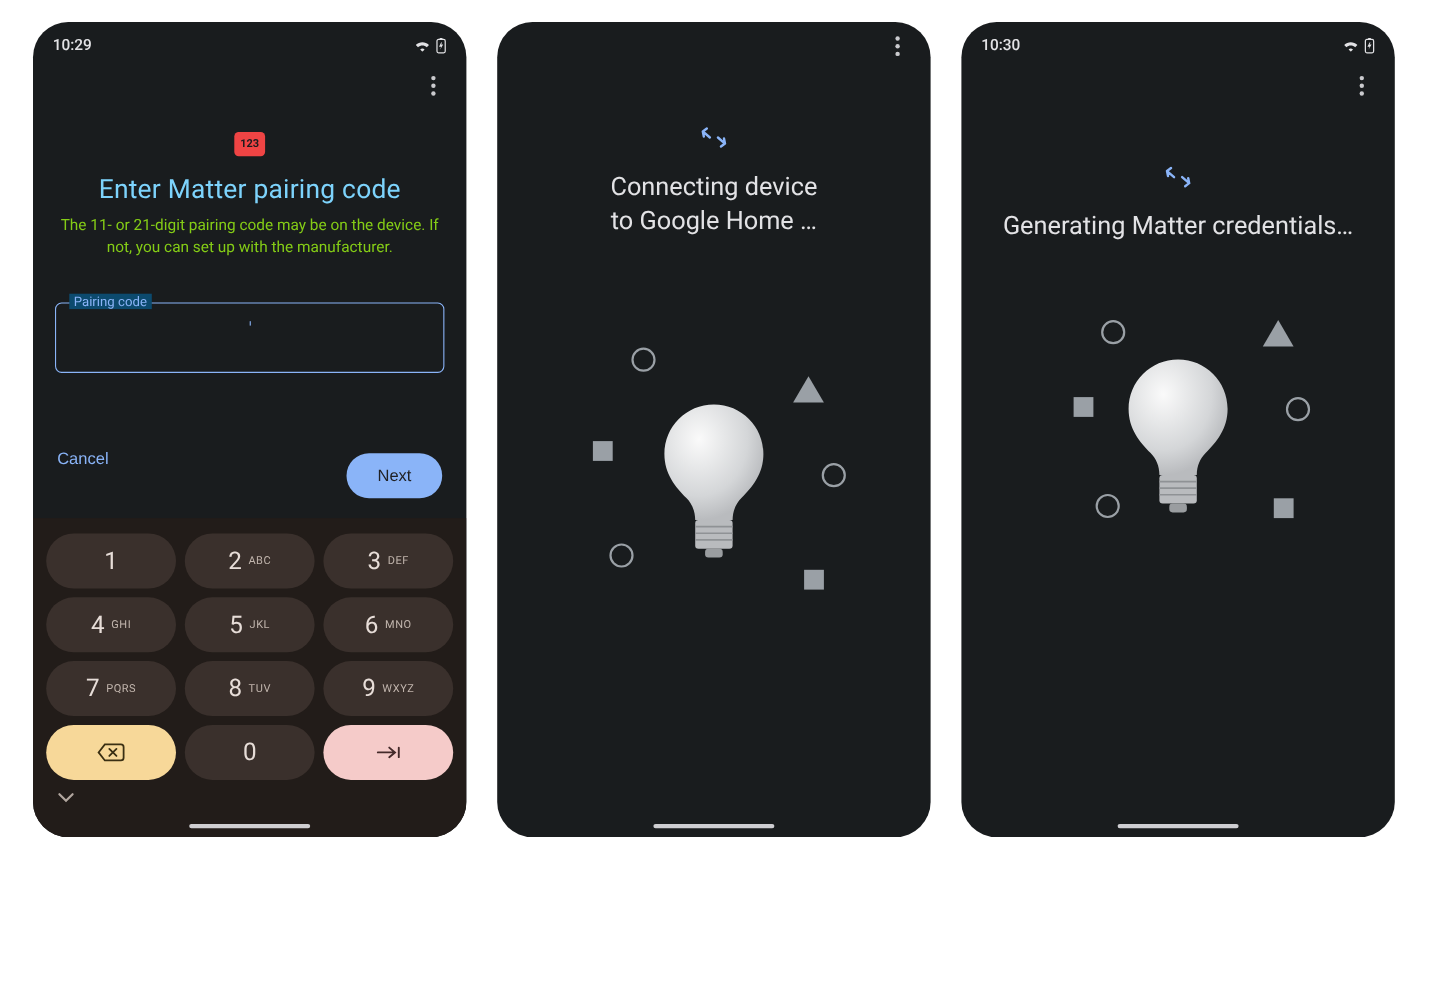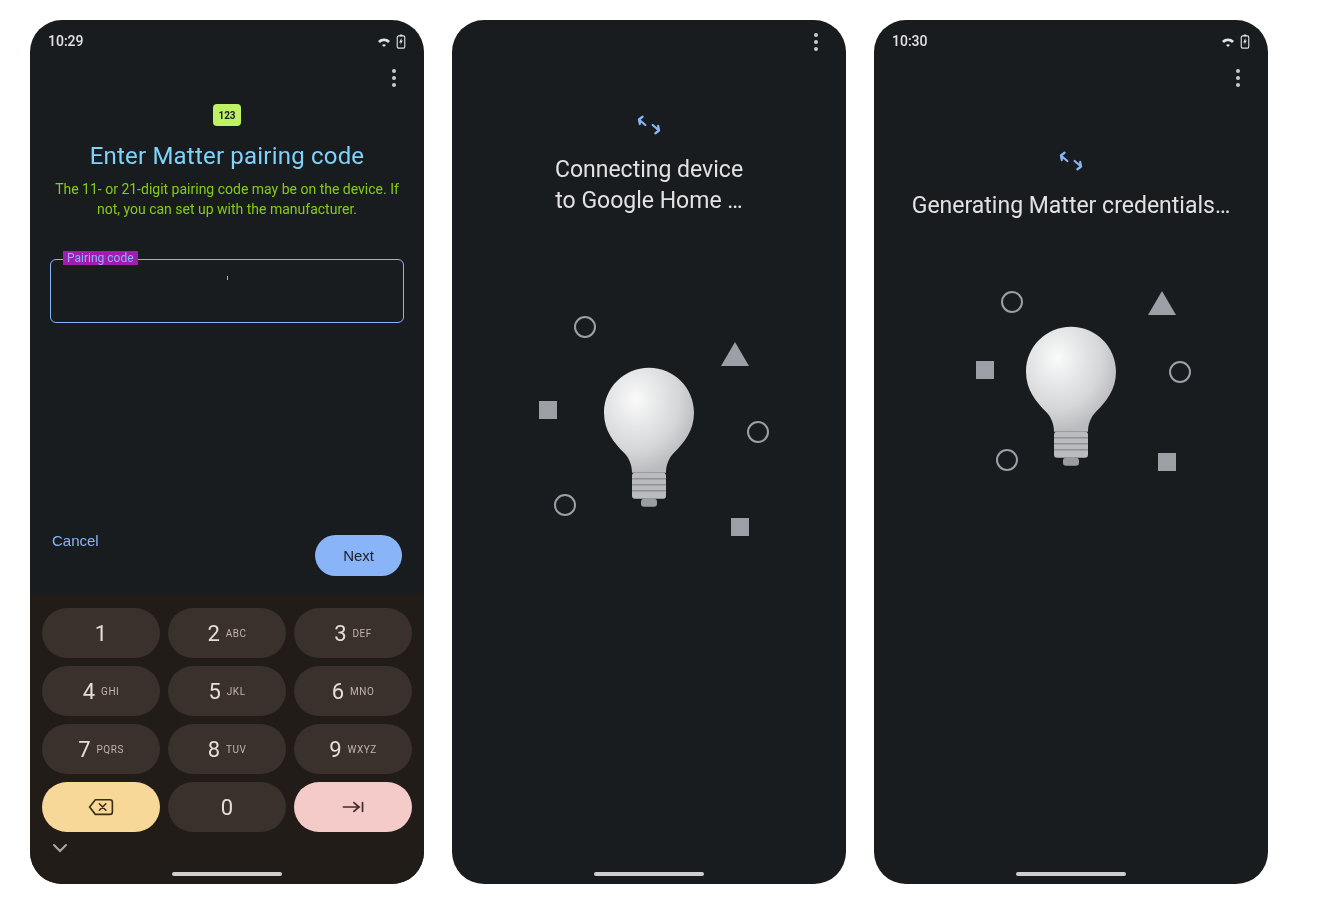--- a/index.html
+++ b/index.html
@@ -8,21 +8,21 @@
     font-family: -apple-system, BlinkMacSystemFont, "Segoe UI", Roboto, sans-serif;
     display: flex;
     gap: 28px;
     padding: 20px 30px;
     width: 1320px;
     height: 904px;
     align-items: flex-start;
   }
   .phone {
     width: 394px;
-    height: 864px;
+    height: 741px;
     background: #191c1e;
     border-radius: 32px;
     position: relative;
     overflow: hidden;
     display: flex;
     flex-direction: column;
     color: #e2e2e5;
   }
   .status-bar {
     height: 36px;
@@ -46,41 +46,41 @@
     display: flex; flex-direction: column;
     align-items: center; justify-content: center; gap: 3px;
   }
   .dots span { width: 4px; height: 4px; border-radius: 50%; background: #cacace; }
 
   .content { flex: 1; display: flex; flex-direction: column; padding: 0 20px; }
   .content.center-top { align-items: center; }
 
   .icon-badge {
     width: 28px; height: 22px; border-radius: 4px;
-    background: #bef264;
+    background: #ef4444;
     display: flex; align-items: center; justify-content: center;
     color: #1a1c1e; font-size: 10px; font-weight: 700;
-    margin: 4px auto 16px;
+    margin: 20px auto 16px;
   }
   .title {
     font-size: 24px; font-weight: 400; text-align: center; color: #7dd3fc;
     margin-bottom: 10px; letter-spacing: 0.2px;
   }
   .subtitle {
     font-size: 14px; line-height: 1.4; text-align: center; color: #84cc16;
     margin-bottom: 40px; padding: 0 4px;
   }
 
   .input-wrap {
     position: relative; border: 1.5px solid #8ab4f8; border-radius: 6px;
     height: 64px; margin: 0 0 10px;
   }
   .input-label {
     position: absolute; top: -9px; left: 12px; padding: 0 4px;
-    background: #a21caf; color: #8ab4f8; font-size: 12px;
+    background: #0c4a6e; color: #8ab4f8; font-size: 12px;
   }
   .cursor {
     position: absolute; top: 16px; left: 50%; width: 1px; height: 4px;
     background: #8ab4f8;
   }
 
   .actions {
     display: flex; justify-content: space-between; align-items: center;
     padding: 20px 2px 18px;
   }

